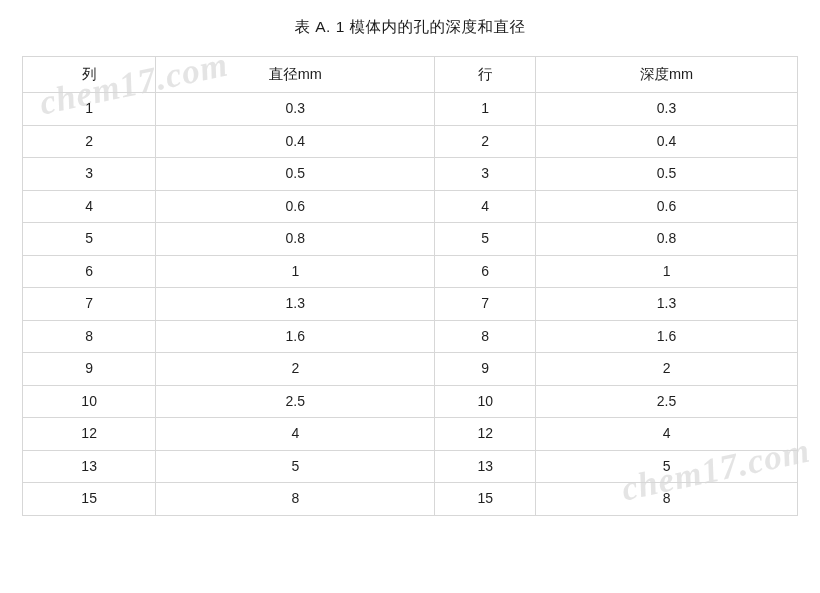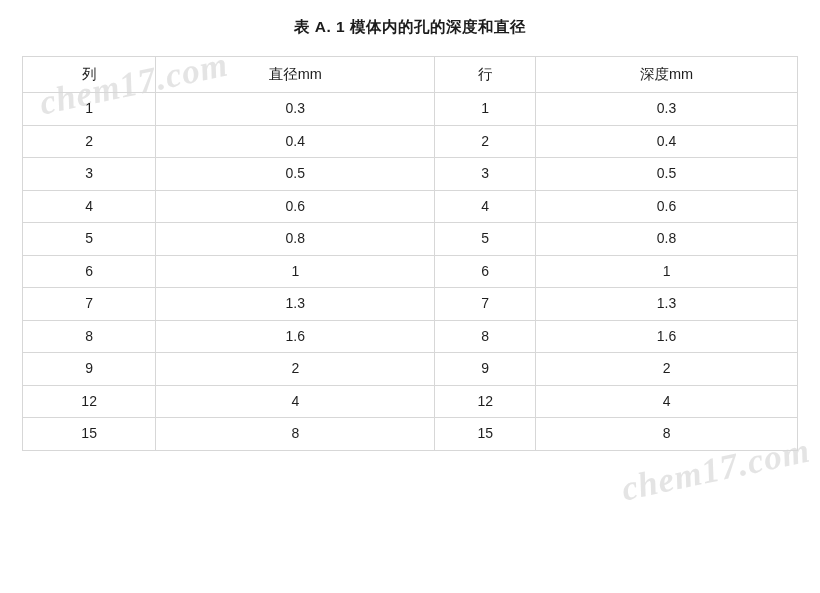--- a/index.html
+++ b/index.html
@@ -47,21 +47,21 @@
     left: 620px;
     top: 450px;
     font-size: 35px;
     transform: rotate(-12deg);
   }
 
   
   .table-title {
     text-align: center;
     font-size: 15.5px;
-    font-weight: 700;
+    font-weight: 400;
     color: #1b1b1b;
     padding-top: 17px;
     padding-bottom: 0;
     letter-spacing: 0.5px;
     position: relative;
     z-index: 3;
   }
 
   
   .table-wrap {
@@ -184,24 +184,36 @@
             <td>8</td>
             <td>1.6</td>
           </tr>
           <tr>
             <td>9</td>
             <td>2</td>
             <td>9</td>
             <td>2</td>
           </tr>
           <tr>
+            <td>10</td>
+            <td>2.5</td>
+            <td>10</td>
+            <td>2.5</td>
+          </tr>
+          <tr>
             <td>12</td>
             <td>4</td>
             <td>12</td>
             <td>4</td>
+          </tr>
+          <tr>
+            <td>13</td>
+            <td>5</td>
+            <td>13</td>
+            <td>5</td>
           </tr>
           <tr>
             <td>15</td>
             <td>8</td>
             <td>15</td>
             <td>8</td>
           </tr>
         </tbody>
     </table>
   </div>

